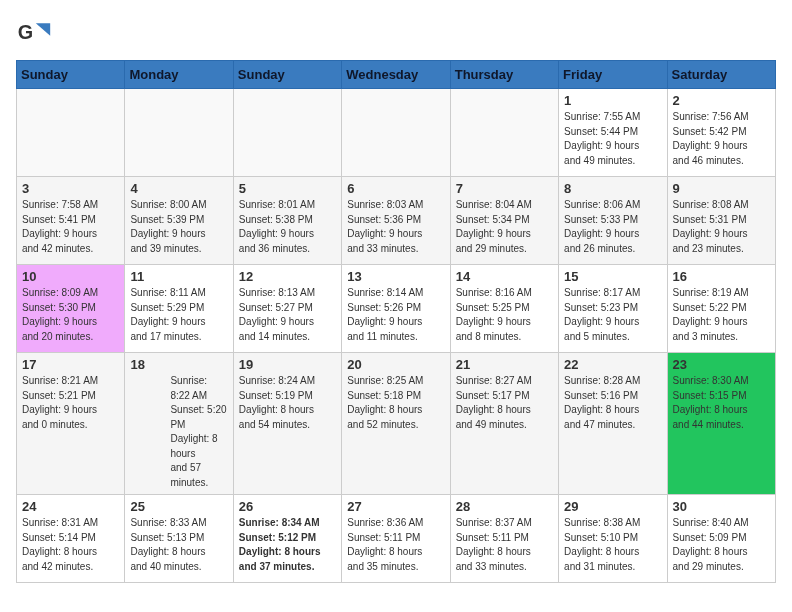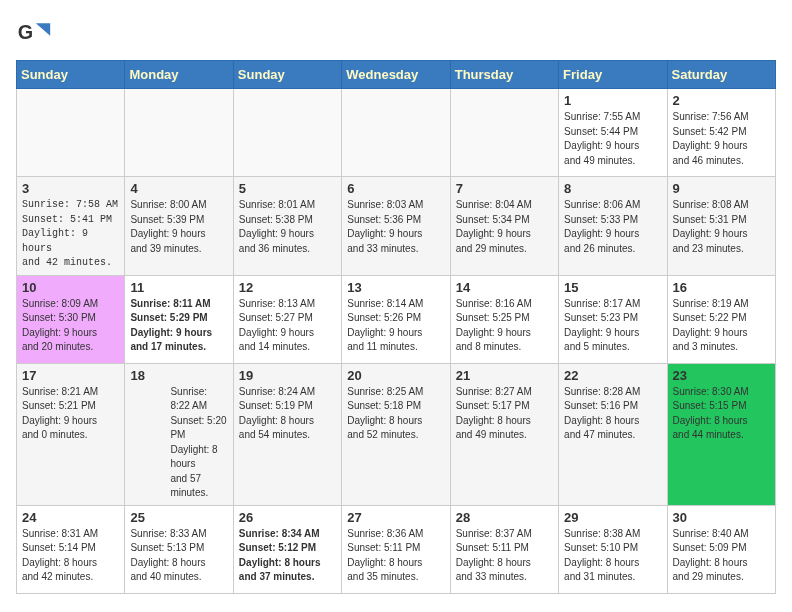--- a/index.html
+++ b/index.html
@@ -44,21 +44,21 @@
       font-size: 15px;
       color: #555;
     }
     table {
       width: 100%;
       border-collapse: collapse;
       table-layout: fixed;
     }
     thead th {
       background-color: #3a7bbf;
-      color: #fef9c3;
+      color: #0f172a;
       font-size: 13px;
       padding: 6px 4px;
       text-align: left;
       border: 1px solid #2a6aae;
     }
     td {
       vertical-align: top;
       border: 1px solid #ccc;
       padding: 4px 5px;
       font-size: 10.5px;
@@ -138,21 +138,21 @@
           <span class="day-number">2</span>
           <div class="day-info" style="white-space: pre-line;">Sunrise: 7:56 AM
 Sunset: 5:42 PM
 Daylight: 9 hours
 and 46 minutes.</div>
         </td>
       </tr>
       <tr>
         <td class="filled" style="background-color: rgb(245, 245, 245);">
           <span class="day-number">3</span>
-          <div class="day-info" style="white-space: pre-line; font-family: Liberation Mono, monospace;">Sunrise: 7:58 AM
+          <div class="day-info" style="white-space: pre-line;">Sunrise: 7:58 AM
 Sunset: 5:41 PM
 Daylight: 9 hours
 and 42 minutes.</div>
         </td>
         <td class="filled" style="background-color: rgb(245, 245, 245);">
           <span class="day-number">4</span>
           <div class="day-info" style="white-space: pre-line;">Sunrise: 8:00 AM
 Sunset: 5:39 PM
 Daylight: 9 hours
 and 39 minutes.</div>
@@ -196,21 +196,21 @@
       <tr>
         <td class="filled" style="background-color: #f0abfc;">
           <span class="day-number">10</span>
           <div class="day-info" style="white-space: pre-line;">Sunrise: 8:09 AM
 Sunset: 5:30 PM
 Daylight: 9 hours
 and 20 minutes.</div>
         </td>
         <td class="filled" style="background-color: rgb(255, 255, 255);">
           <span class="day-number">11</span>
-          <div class="day-info" style="white-space: pre-line; font-weight: bold;">Sunrise: 8:11 AM
+          <div class="day-info" style="white-space: pre-line;">Sunrise: 8:11 AM
 Sunset: 5:29 PM
 Daylight: 9 hours
 and 17 minutes.</div>
         </td>
         <td class="filled" style="background-color: rgb(255, 255, 255);">
           <span class="day-number">12</span>
           <div class="day-info" style="white-space: pre-line;">Sunrise: 8:13 AM
 Sunset: 5:27 PM
 Daylight: 9 hours
 and 14 minutes.</div>

